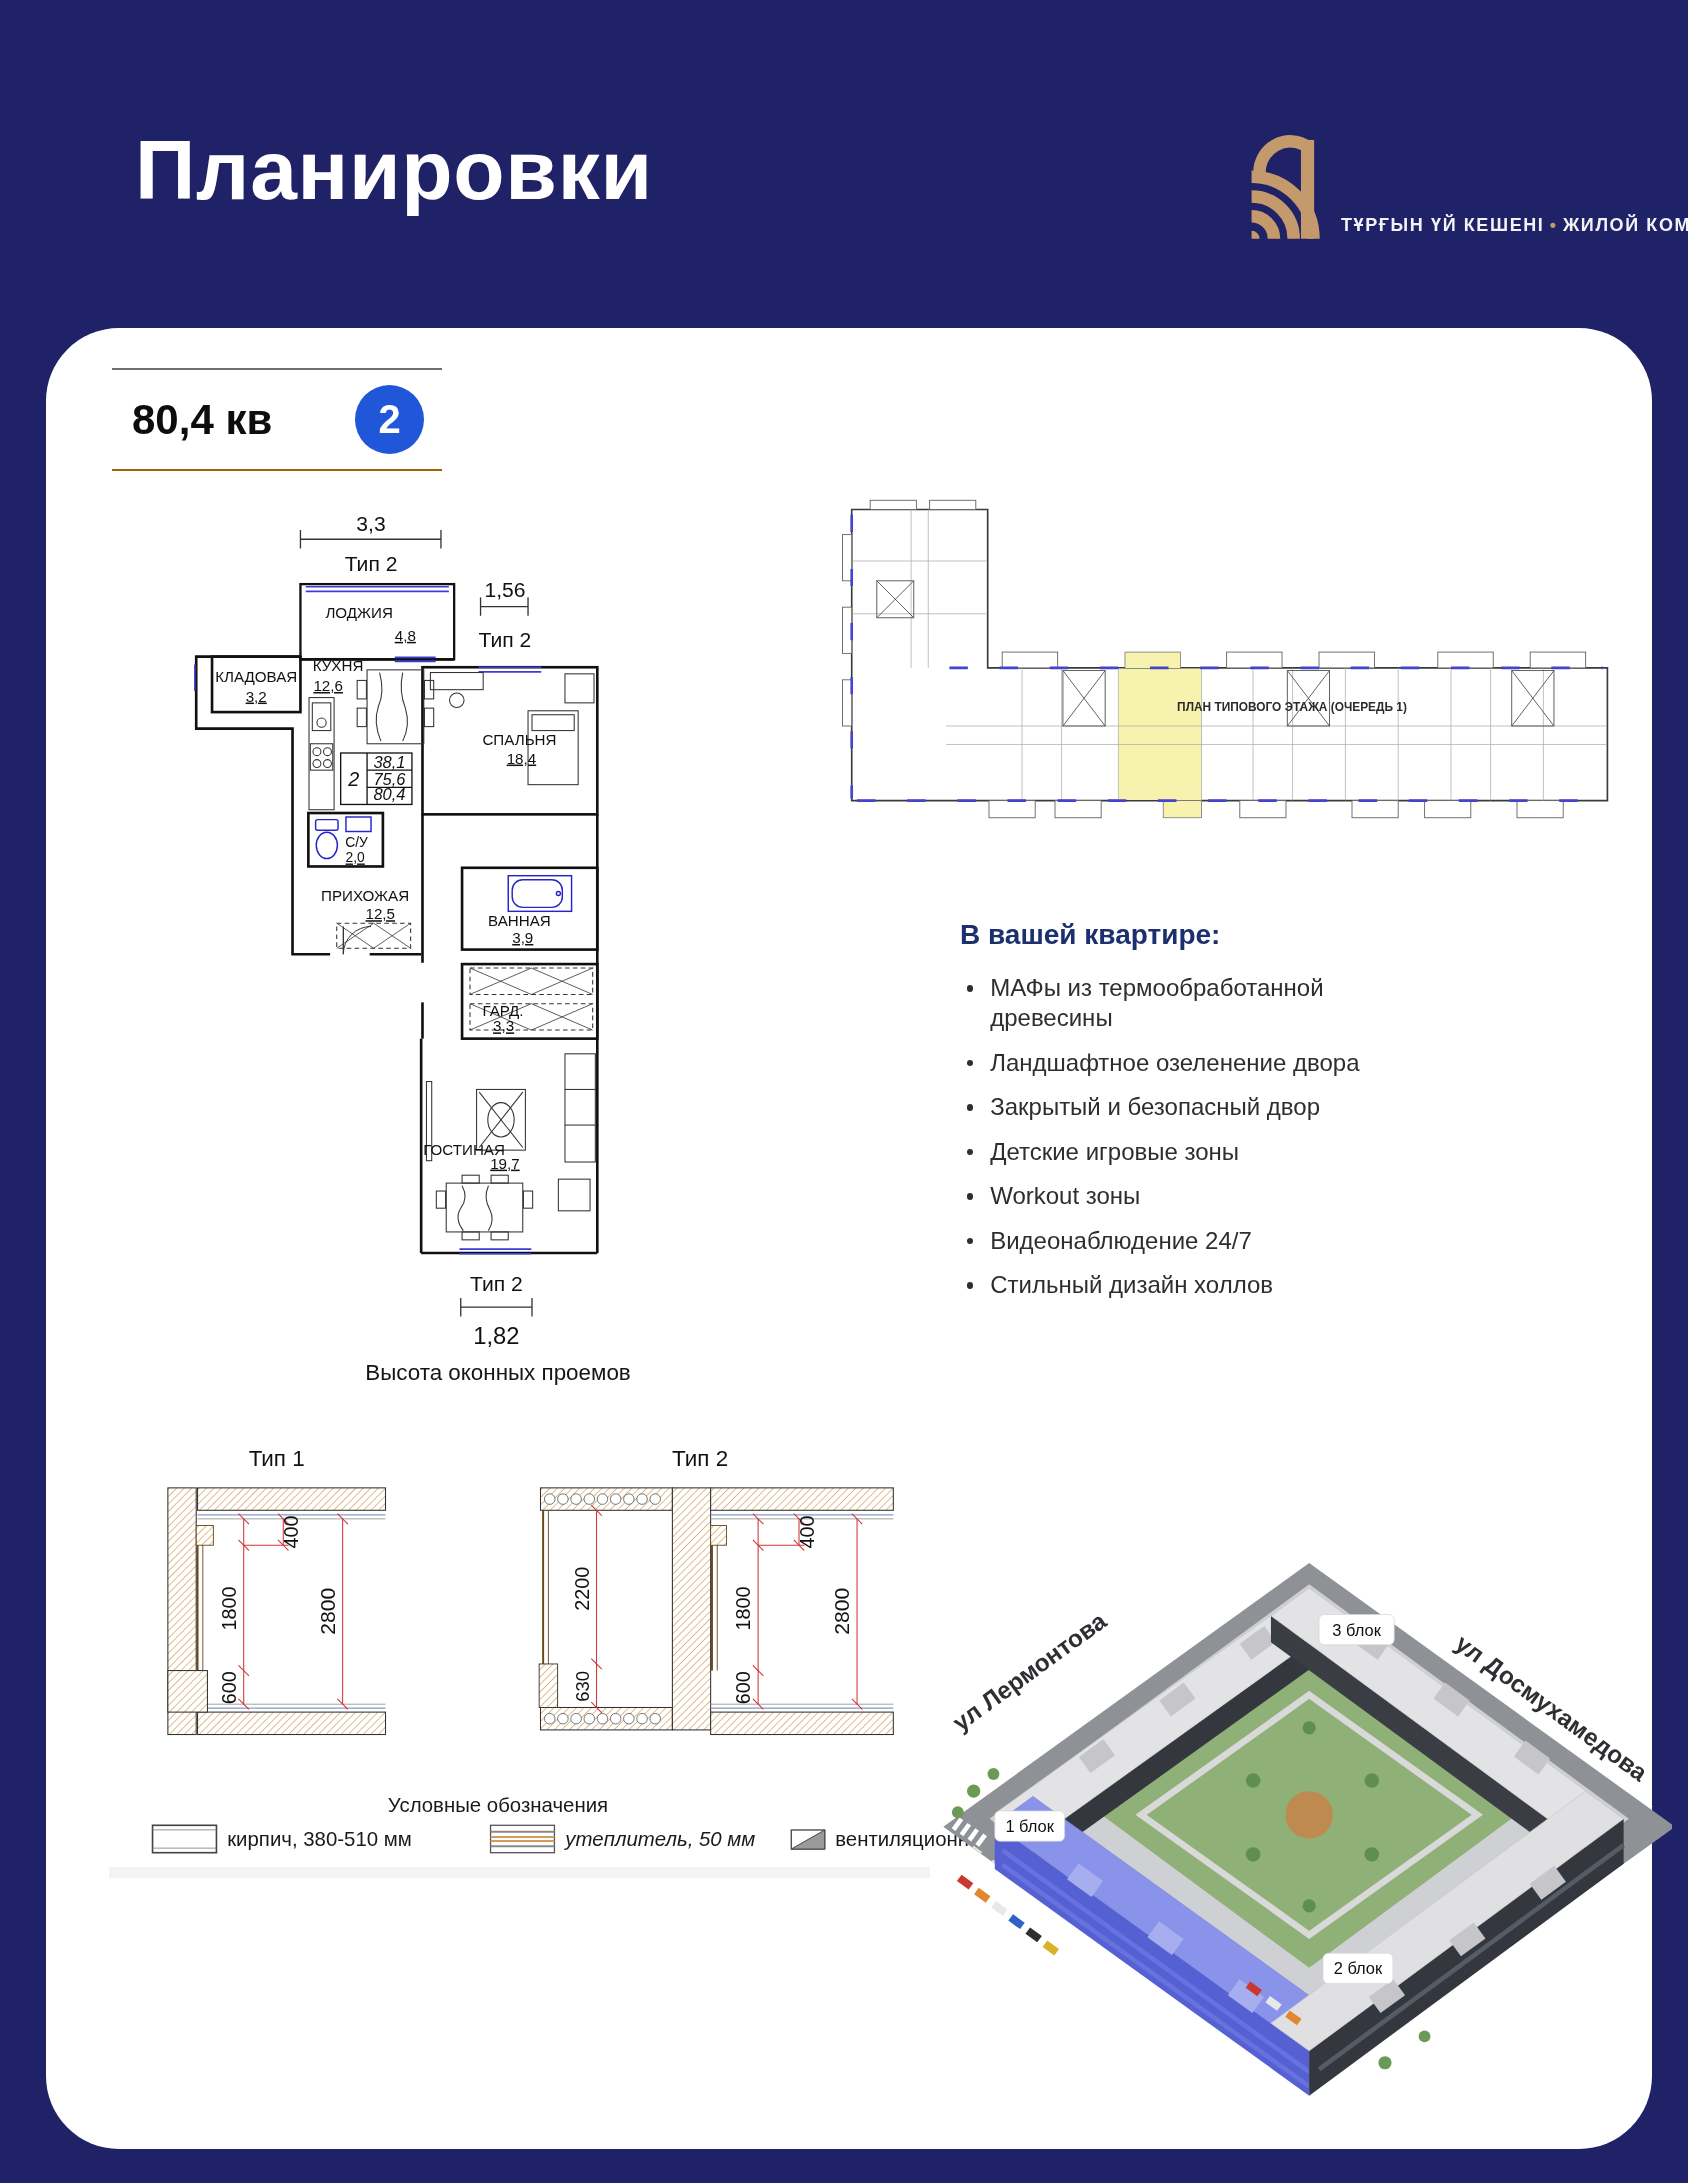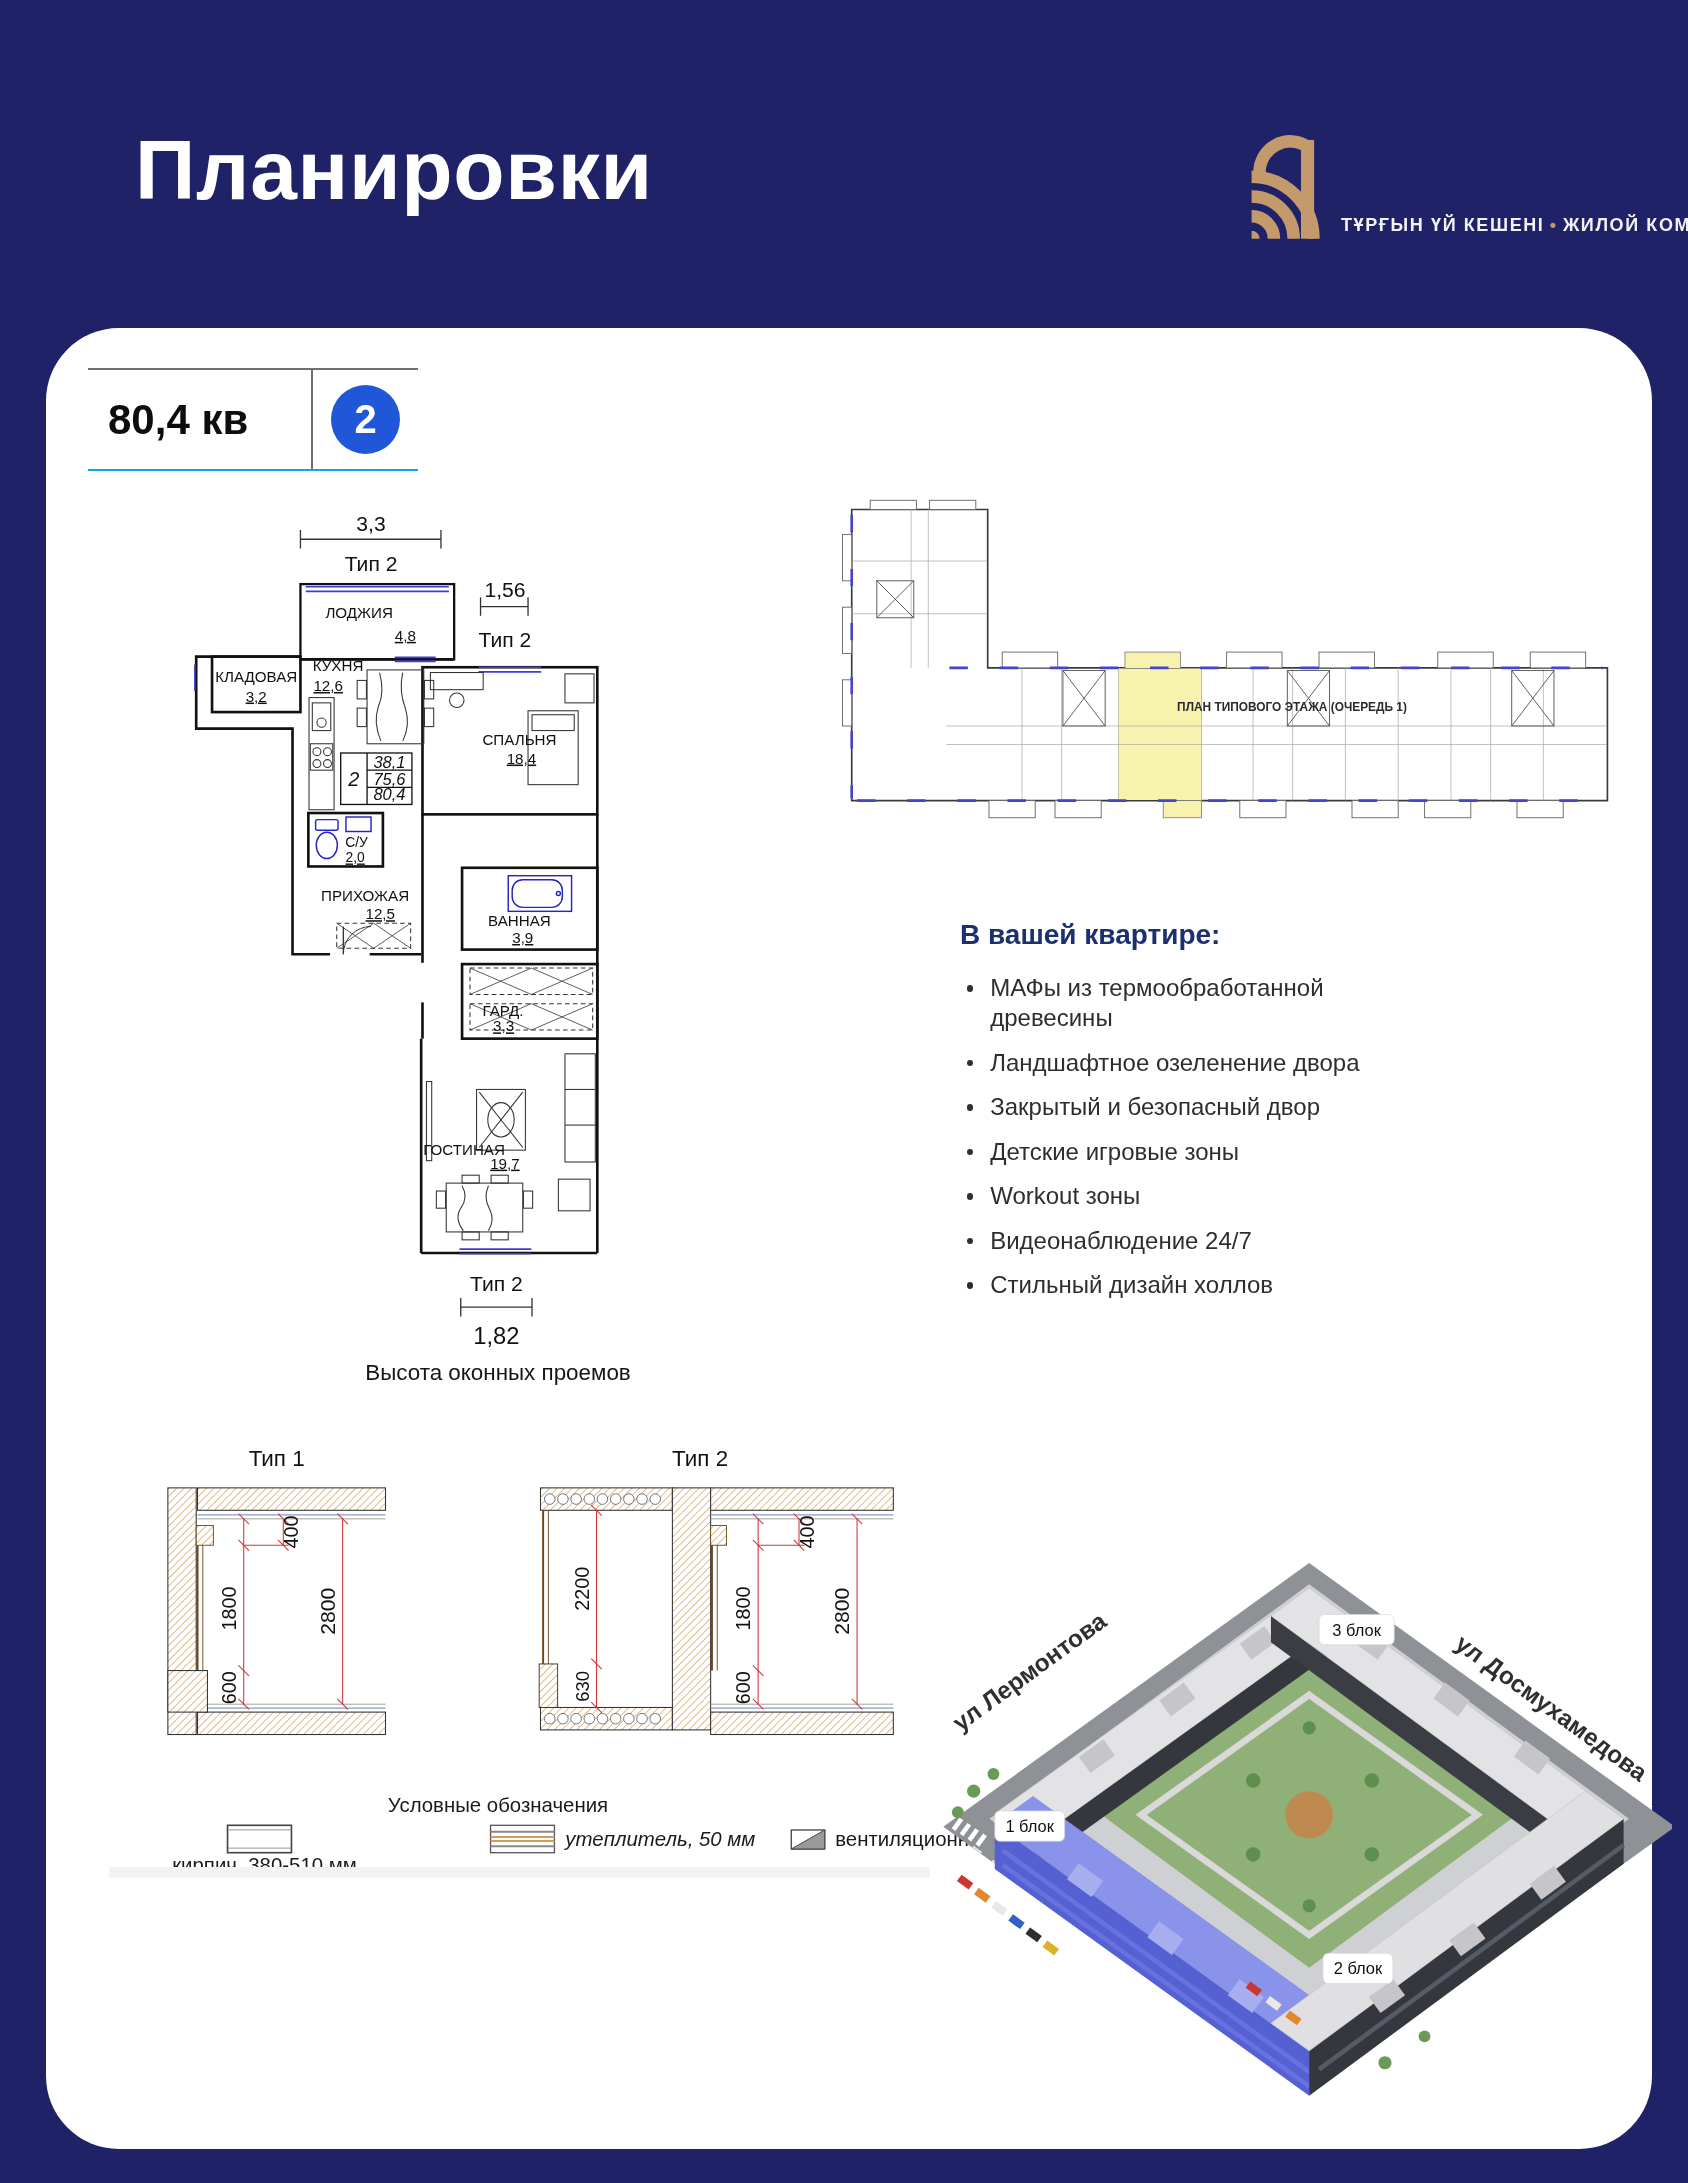--- a/index.html
+++ b/index.html
@@ -8,40 +8,40 @@
   
   .title{position:absolute;left:135px;top:122px;font-size:84px;font-weight:700;color:#ffffff;letter-spacing:0.7px;}
   .logo{position:absolute;left:1245px;top:129px;width:369px;height:119px;}
   .logo-mark{position:absolute;left:0;top:2.6px;}
   .brand{position:absolute;left:94px;top:-4px;font-family:"Liberation Serif",serif;font-size:67px;color:#ffffff;}
   .tagline{position:absolute;left:96px;top:86px;font-size:18px;font-weight:700;color:#f2f2f7;letter-spacing:1.6px;white-space:nowrap;}
   .tagline .dot{color:#c49a6c;padding:0 5.3px;}
   
   .card{position:absolute;left:46px;top:328px;width:1606px;height:1821px;background:#ffffff;border-radius:73px;}
   
-  .areabox{position:absolute;left:88px;top:368px;width:330px;height:99px;
-           border-top:2px solid #6f6f6f;border-bottom:2px solid #0ea5e9;display:flex;}
+  .areabox{position:absolute;left:112px;top:368px;width:330px;height:99px;
+           border-top:2px solid #6f6f6f;border-bottom:2px solid #a16207;display:flex;align-items:center;}
   .area-cell{width:203px;display:flex;align-items:center;padding-left:20px;font-size:42px;font-weight:600;color:#0d0d0d;}
   .areabox .vdiv{width:2px;background:#6f6f6f;}
   .badge-cell{flex:1;display:flex;align-items:center;justify-content:center;}
   .badge{width:69px;height:69px;border-radius:50%;background:#1f57d8;color:#fff;
          display:flex;align-items:center;justify-content:center;font-size:40px;font-weight:700;}
   
   .features{position:absolute;left:960px;top:919px;width:594px;}
   .feat-h{font-size:28px;font-weight:700;color:#1c2f6e;margin:0 0 22.4px 0;}
   .feat-h2{margin-top:34px;}
   .blist{width:422px;}
   .bullet-item{display:flex;margin-bottom:14.5px;font-size:24px;line-height:30px;color:#2e2e2e;white-space:pre-line;}
   .bullet-item .dot{flex:0 0 auto;width:6.6px;height:6.6px;border-radius:50%;background:#2e2e2e;margin:12px 17px 0 6.6px;}
   
   .plan-caption{position:absolute;left:333px;top:1360px;width:330px;text-align:center;
                 font-size:22.4px;font-weight:500;color:#151515;}
   .legend-h{position:absolute;left:300px;top:1774px;width:396px;text-align:center;font-size:20.4px;font-weight:500;color:#1a1a1a;margin-top:20px;}
   .legend-item{position:absolute;display:flex;align-items:center;font-size:20.4px;color:#1a1a1a;}
-  .li1{left:163px;top:1824px;flex-direction:column;} .li2{left:489px;top:1824px;font-style:italic;} .li3{left:790px;top:1828px;}
+  .li1{left:151px;top:1824px;} .li2{left:489px;top:1824px;font-style:italic;} .li3{left:790px;top:1828px;}
   .legend-item .lab{margin-left:9.2px;white-space:nowrap;}
   .strip{position:absolute;left:109px;width:821px;background:#f3f3f5;}
   .s1{top:1867px;height:10.6px;}
   
   .plansvg{position:absolute;left:165px;top:501px;}
   .tfsvg{position:absolute;left:824px;top:495px;}
   .winsvg{position:absolute;left:125px;top:1412px;}
   .sitesvg{position:absolute;left:920px;top:1540px;}
   svg text{font-family:"Liberation Sans",sans-serif;}
 </style>

